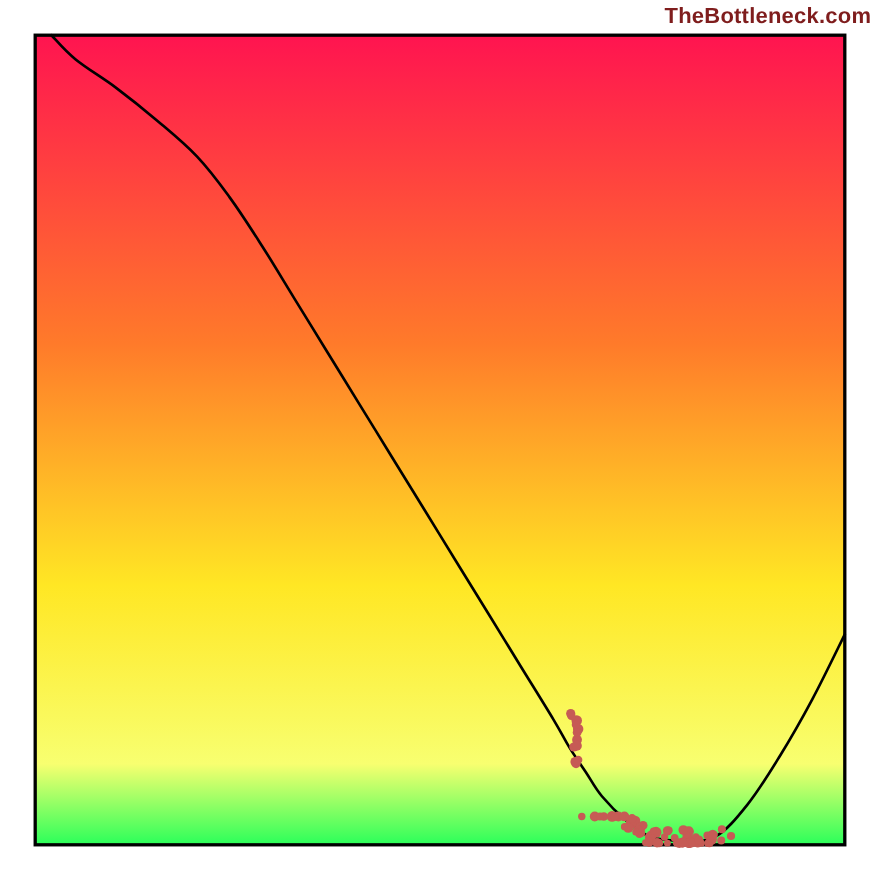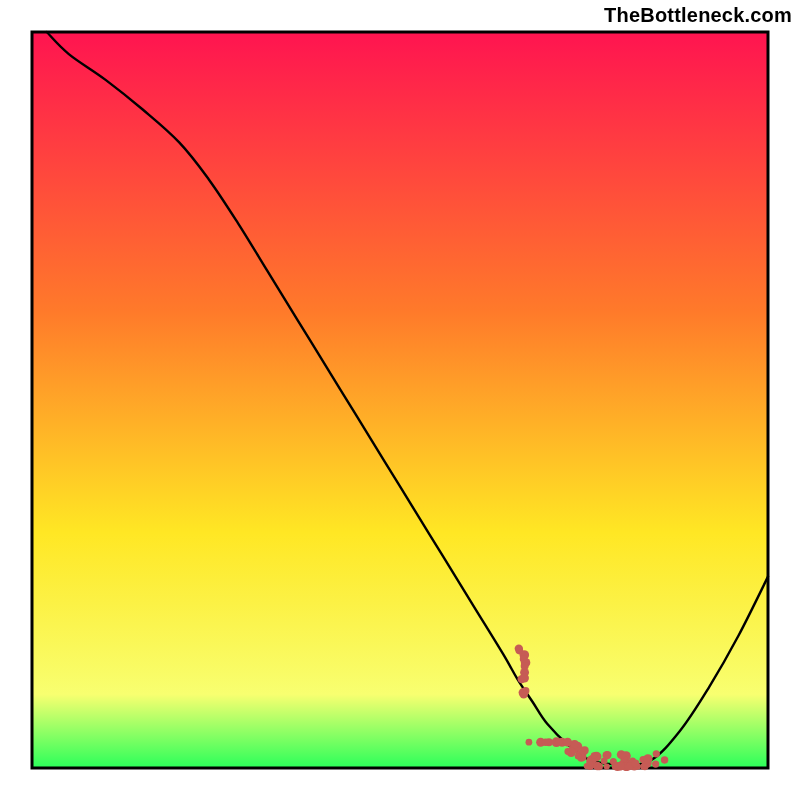--- a/index.html
+++ b/index.html
@@ -15,21 +15,21 @@
     position: relative;
     width: 800px;
     height: 800px;
   }
   .watermark {
     position: absolute;
     top: 4px;
     right: 8px;
     font-size: 20px;
     font-weight: 600;
-    color: #000000;
+    color: #7f1d1d;
     letter-spacing: 0.2px;
     z-index: 10;
   }
   svg {
     position: absolute;
     top: 0;
     left: 0;
   }
 </style>
 </head>

